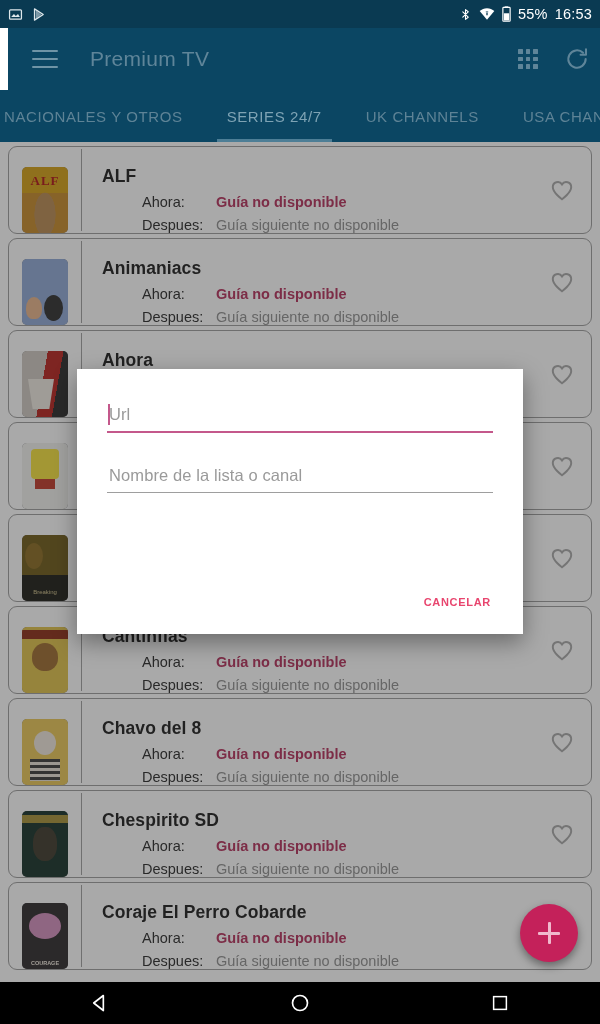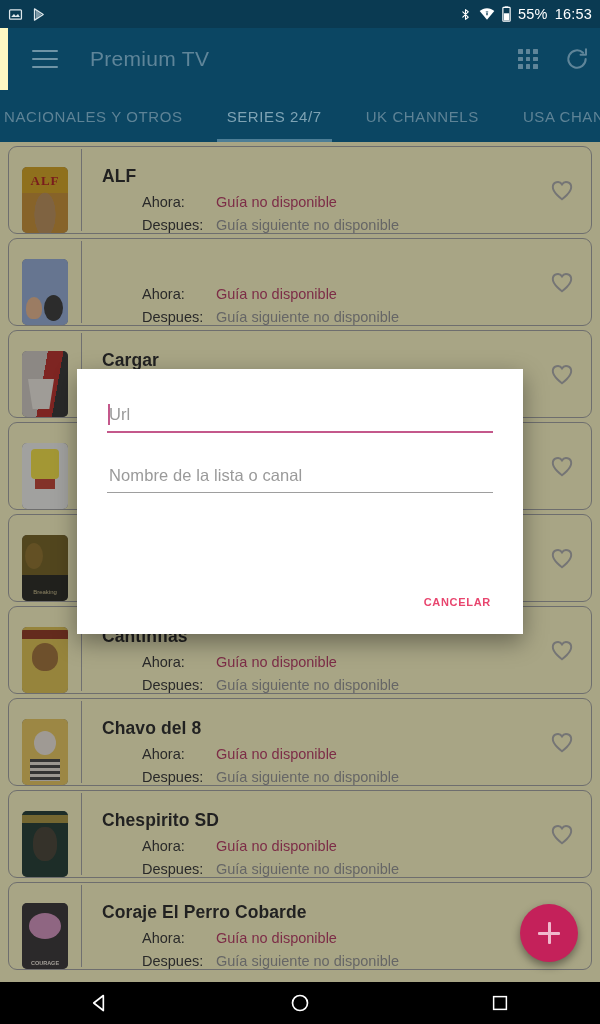--- a/index.html
+++ b/index.html
@@ -2,21 +2,21 @@
 <html><head>
 <meta charset="utf-8">
 <style>
   * { box-sizing: border-box; margin: 0; padding: 0; }
   html, body {
     width: 600px; height: 1024px;
     background: #000;
     font-family: "Liberation Sans", sans-serif;
     overflow: hidden;
   }
-  #screen { position: relative; width: 600px; height: 1024px; background: #fef9c3; overflow: hidden; }
+  #screen { position: relative; width: 600px; height: 1024px; background: #ffffff; overflow: hidden; }
 
   
   .statusbar {
     position: absolute; top: 0; left: 0; width: 600px; height: 28px;
     background: #0a3a52; display: flex; align-items: center;
     padding: 0 8px; color: #ffffff;
   }
   .sb-left { display: flex; align-items: center; gap: 9px; }
   .sb-right { margin-left: auto; display: flex; align-items: center; gap: 7px; }
   .sb-text { font-size: 14.5px; color: #ffffff; letter-spacing: .2px; }
@@ -62,21 +62,21 @@
   .thumb-wrap { width: 72px; display: flex; justify-content: center; align-items: center; }
   .thumb { width: 46px; height: 66px; border-radius: 5px; overflow: hidden;
     position: relative; background: #777; }
   .divider { width: 1px; align-self: stretch; background: #a0a0a0; margin: 2px 0; }
   .rowtext { flex: 1; padding-left: 20px; min-width: 0; }
   .chname { font-size: 17.5px; font-weight: bold; color: #1d1d1d; letter-spacing: .1px;
     white-space: nowrap; overflow: hidden; }
   .lineinfo { margin-top: 7px; font-size: 14.5px; white-space: nowrap; }
   .lbl { color: #2b2b2b; display: inline-block; margin-left: 40px; }
   .lbl.w { width: 74px; }
-  .now { color: #b5315c; }
+  .now { color: #b5315c; font-weight: bold; }
   .next { color: #8f8f8f; }
   .heart { position: absolute; right: 16px; top: 50%; transform: translateY(-50%);
     width: 26px; height: 26px; }
 
   
   .art { position: absolute; inset: 0; }
   .art-alf { background:
       radial-gradient(ellipse at 50% 72%, #b98a52 0 32%, transparent 33%),
       linear-gradient(#d4a017 0 40%, #c78b2a 40% 100%); }
   .art-alf::after { content:"ALF"; position:absolute; top:6px; left:0; right:0; text-align:center;
@@ -268,36 +268,37 @@
           </svg></span>
       </div>
       <div class="row">
         <div class="thumb-wrap">
           <div class="thumb">
             <div class="art art-anim"></div>
           </div>
         </div>
         <div class="divider"></div>
         <div class="rowtext">
+          <div class="chname">Animaniacs</div>
           <div class="lineinfo"><span class="lbl w">Ahora:</span><span class="now">Guía no disponible</span></div>
           <div class="lineinfo"><span class="lbl w">Despues:</span><span class="next">Guía siguiente no disponible</span></div>
         </div>
         <span class="heart"><svg width="26" height="26" viewBox="0 0 24 24">
             <path d="M12 20.5S3.5 14.6 3.5 9.3A4.6 4.6 0 0 1 12 6.8a4.6 4.6 0 0 1 8.5 2.5c0 5.3-8.5 11.2-8.5 11.2z" fill="none" stroke="#a8a8a8" stroke-width="1.8"></path>
           </svg></span>
       </div>
       <div class="row">
         <div class="thumb-wrap">
           <div class="thumb">
             <div class="art art-bleach"></div>
           </div>
         </div>
         <div class="divider"></div>
         <div class="rowtext">
-          <div class="chname">Cargar</div>
+          <div class="chname">Ahora</div>
           <div class="lineinfo"><span class="lbl w">Ahora:</span><span class="now">Guía no disponible</span></div>
           <div class="lineinfo"><span class="lbl w">Despues:</span><span class="next">Guía siguiente no disponible</span></div>
         </div>
         <span class="heart"><svg width="26" height="26" viewBox="0 0 24 24">
             <path d="M12 20.5S3.5 14.6 3.5 9.3A4.6 4.6 0 0 1 12 6.8a4.6 4.6 0 0 1 8.5 2.5c0 5.3-8.5 11.2-8.5 11.2z" fill="none" stroke="#a8a8a8" stroke-width="1.8"></path>
           </svg></span>
       </div>
       <div class="row">
         <div class="thumb-wrap">
           <div class="thumb">

